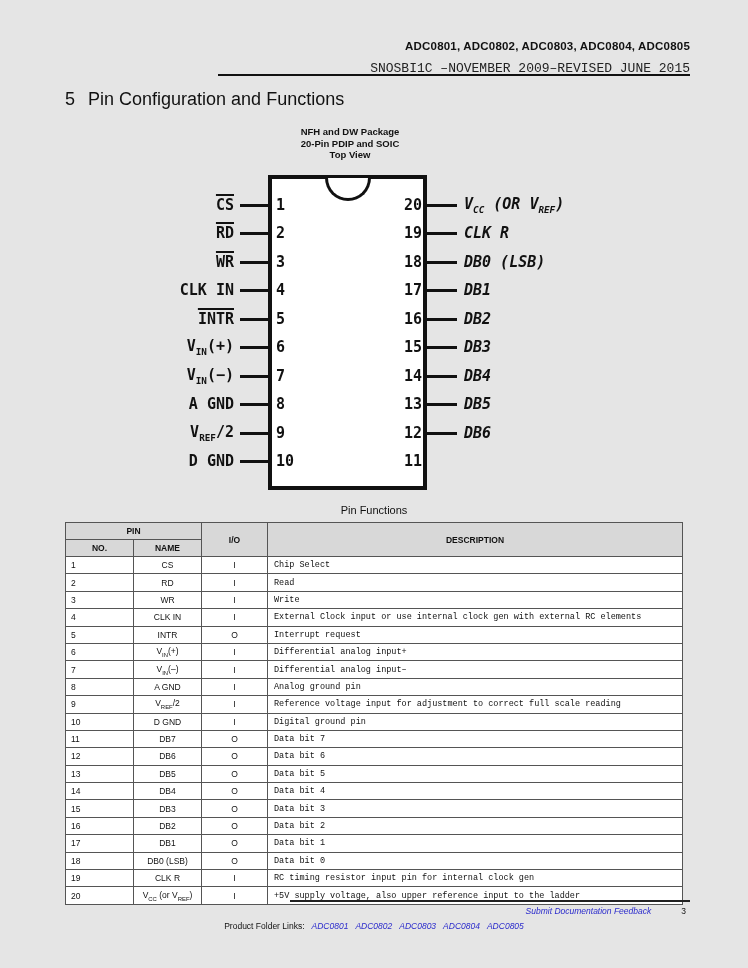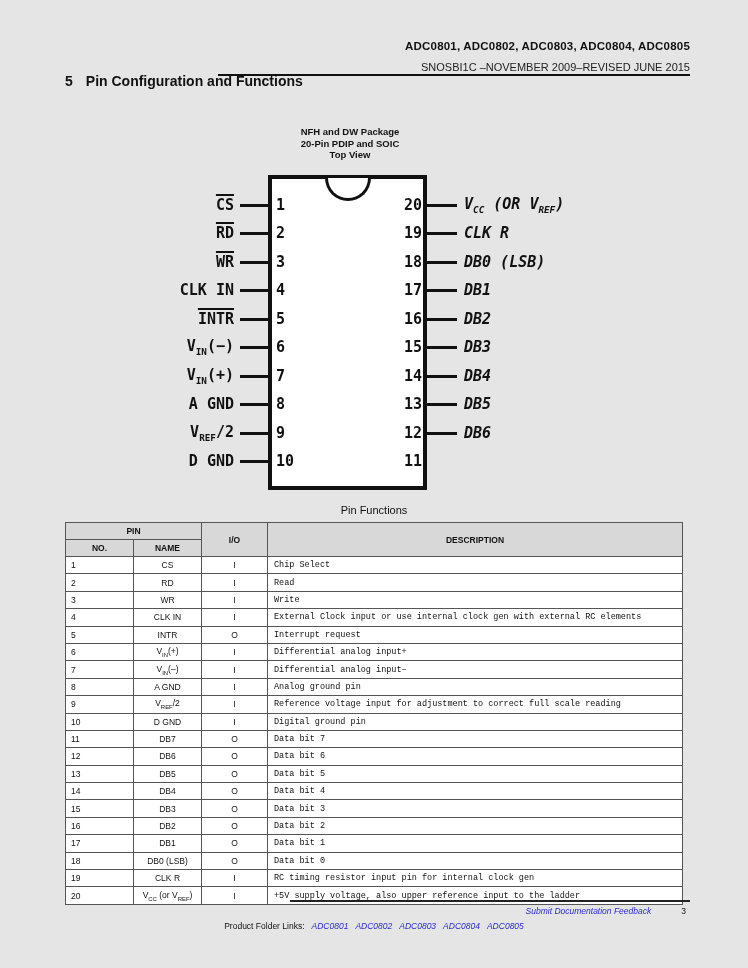--- a/index.html
+++ b/index.html
@@ -2,24 +2,24 @@
 <html style="--link-blue: #2b2bcc;"><head>
 <meta charset="utf-8">
 <style>
   html,body { margin:0; padding:0; background:#fff; }
   .page {
     position:relative; width:748px; height:968px; background:#e5e5e5;
     font-family:"Liberation Sans", sans-serif; color:#111; overflow:hidden;
   }
   
   .hdr-parts { position:absolute; top:40px; right:58px; font-weight:bold; font-size:11.5px; letter-spacing:0.2px; }
-  .hdr-doc   { position:absolute; top:61px; right:58px; font-size:11px; color:#222; }
+  .hdr-doc   { position:absolute; top:61px; right:58px; font-size:13px; color:#222;font-family:Liberation Mono, monospace; }
   .hdr-rule  { position:absolute; top:74px; left:218px; right:58px; height:2px; background:#111; }
   
-  .section-heading { position:absolute; top:73px; left:65px; font-weight:bold; font-size:14px; }
+  .section-heading { position:absolute; top:89px; left:65px; font-weight:normal; font-size:18px; }
   .section-heading .num { margin-right:13px; }
   
   .pkg-title { position:absolute; top:126px; left:247px; width:206px; text-align:center;
                font-weight:bold; font-size:9.5px; line-height:11.5px; }
   .chip { position:absolute; left:268px; top:175px; width:159px; height:315px;
           border:4px solid #111; box-sizing:border-box; background:#fff; }
   .notch { position:absolute; top:-1px; left:50%; transform:translateX(-50%);
            width:46px; height:23px; border:3px solid #111; border-top:none;
            border-bottom-left-radius:23px 23px; border-bottom-right-radius:23px 23px;
            box-sizing:border-box; background:#fff; }
@@ -101,26 +101,26 @@
         <span class="pinfont">CLK IN</span>
         <span class="pin-stub"></span>
       </div>
 
       <div class="pin-row">
         <span class="pinfont"><span class="ov">INTR</span></span>
         <span class="pin-stub"></span>
       </div>
 
       <div class="pin-row">
+        <span class="pinfont">V<sub>IN</sub>(+)</span>
+        <span class="pin-stub"></span>
+      </div>
+
+      <div class="pin-row">
         <span class="pinfont">V<sub>IN</sub>(−)</span>
-        <span class="pin-stub"></span>
-      </div>
-
-      <div class="pin-row">
-        <span class="pinfont">V<sub>IN</sub>(+)</span>
         <span class="pin-stub"></span>
       </div>
 
       <div class="pin-row">
         <span class="pinfont">A GND</span>
         <span class="pin-stub"></span>
       </div>
 
       <div class="pin-row">
         <span class="pinfont">V<sub>REF</sub>/2</span>

